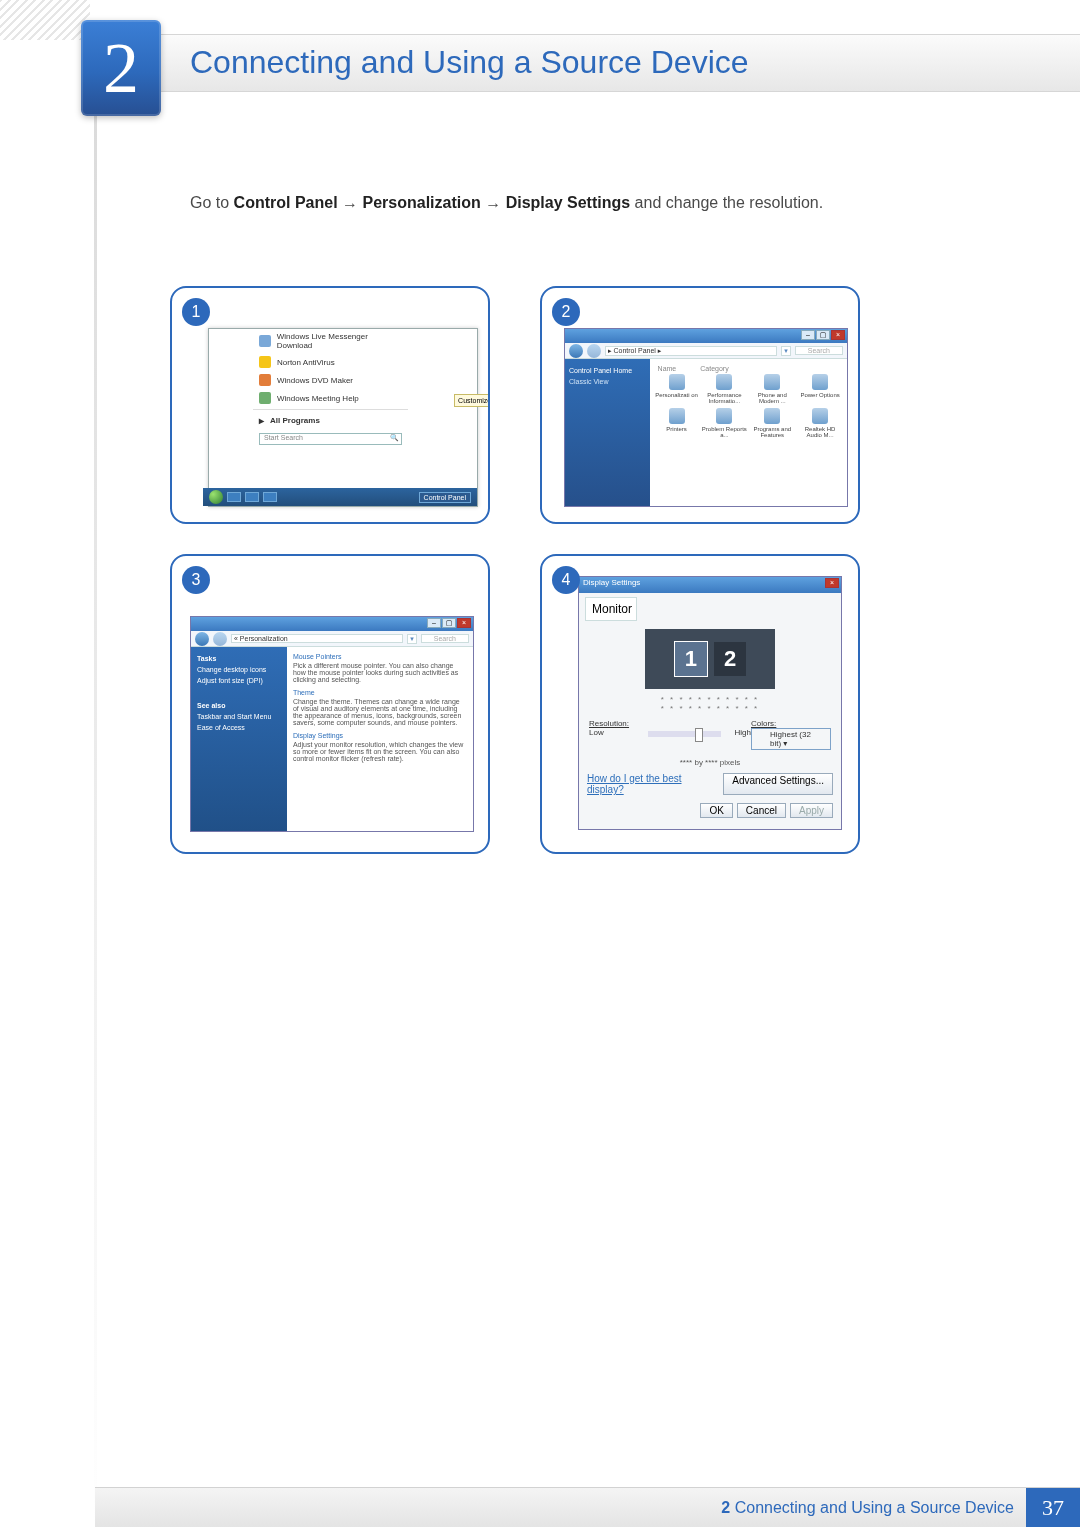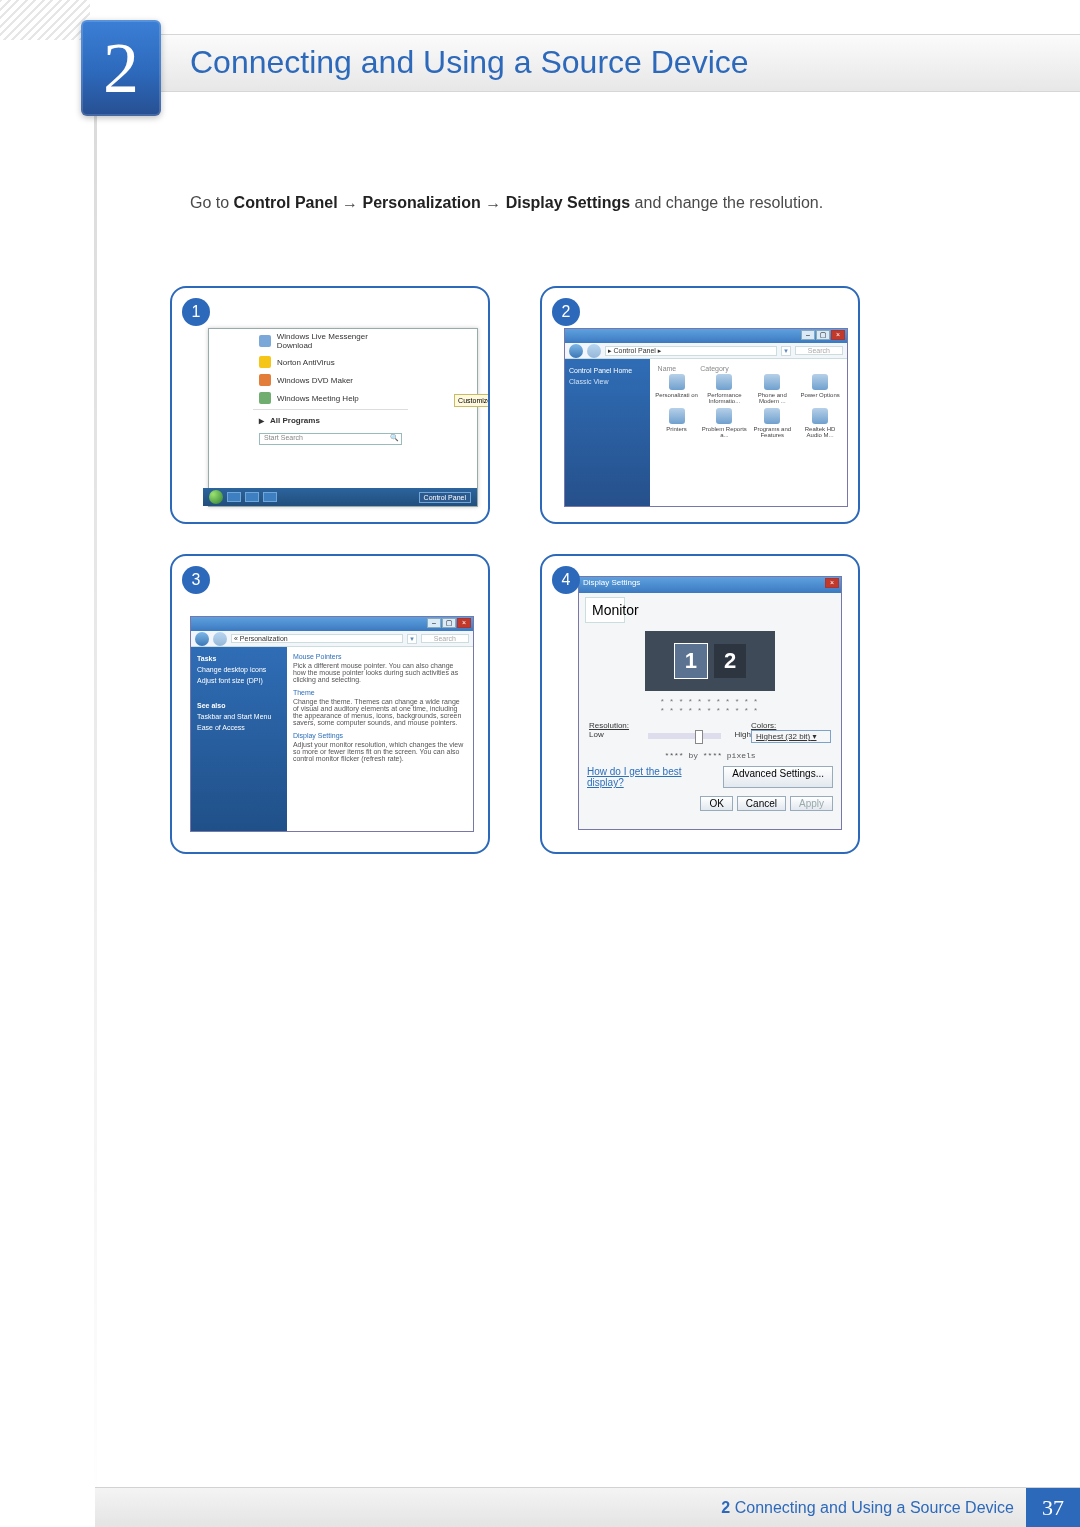--- a/index.html
+++ b/index.html
@@ -125,34 +125,34 @@
   .s3-side { width:34%; background:linear-gradient(180deg,#2f6db6,#205088); color:#fff; font-size:7px; padding:6px; }
   .s3-side .h{font-weight:bold;}
   .s3-side div{padding:2px 0;}
   .s3-main { flex:1; background:#fff; padding:4px 6px; font-size:7px; color:#444; }
   .s3-main .lk{ color:#2e6fba; padding:2px 0;}
   .s3-main .tx{ color:#555; padding:0 0 4px 0;}
 
   
   .s4-win { position:absolute; left:36px; top:20px; right:16px; bottom:22px; border:1px solid #77a; background:#f4f6f8; }
   .s4-win .win-title{height:16px;}
-  .s4-tab { padding:4px 6px; font-size:14px; background:#fff; border:1px solid #cdd; width:40px; margin:4px 0 0 6px;}
+  .s4-tab { padding:4px 6px; font-size:12px; background:#fff; border:1px solid #cdd; width:52px; margin:4px 0 0 6px;}
   .s4-mon { margin:8px auto 6px; width:130px; height:60px; background:#3e4a58; display:flex; align-items:center; justify-content:center; gap:6px; }
   .s4-mon span{ color:#fff; font-size:22px; font-weight:bold; padding:4px 10px; }
   .s4-mon span.sel{ background:#5b7390; border:1px solid #fff;}
   .s4-mask { text-align:center; font-size:8px; letter-spacing:2px; color:#777;}
   .s4-row { display:flex; justify-content:space-between; padding:6px 10px; font-size:8px; color:#333;}
   .s4-slider { height:6px; background:#dde; position:relative; margin:2px 10px 0 40px; }
   .s4-slider::after{content:"";position:absolute;right:18px;top:-3px;width:6px;height:12px;background:#fff;border:1px solid #888;}
-  .s4-info { font-size:8px; color:#555; text-align:center; padding:2px;font-family:Liberation Mono, monospace;}
+  .s4-info { font-size:8px; color:#555; text-align:center; padding:2px;}
   .s4-foot { display:flex; gap:4px; padding:4px 8px; font-size:10px;}
   .s4-link{ color:#2e6fba; text-decoration:underline;}
   .btn{ border:1px solid #9ab; background:linear-gradient(#fff,#e2e8ef); padding:1px 8px; }
   .btn.dis{ color:#9aa;}
-  .sel-box{ border:1px solid #7da2c9; padding:1px 4px;text-decoration:underline; }
+  .sel-box{ border:1px solid #7da2c9; padding:1px 18px; }
 
   
   .footer {
     position:absolute;
     left:95px; right:0; bottom:0; height:40px;
     background: linear-gradient(#f4f4f4,#e4e4e4);
     border-top:1px solid #d2d2d2;
     display:flex; align-items:center; justify-content:flex-end;
     padding-right:0;
   }

